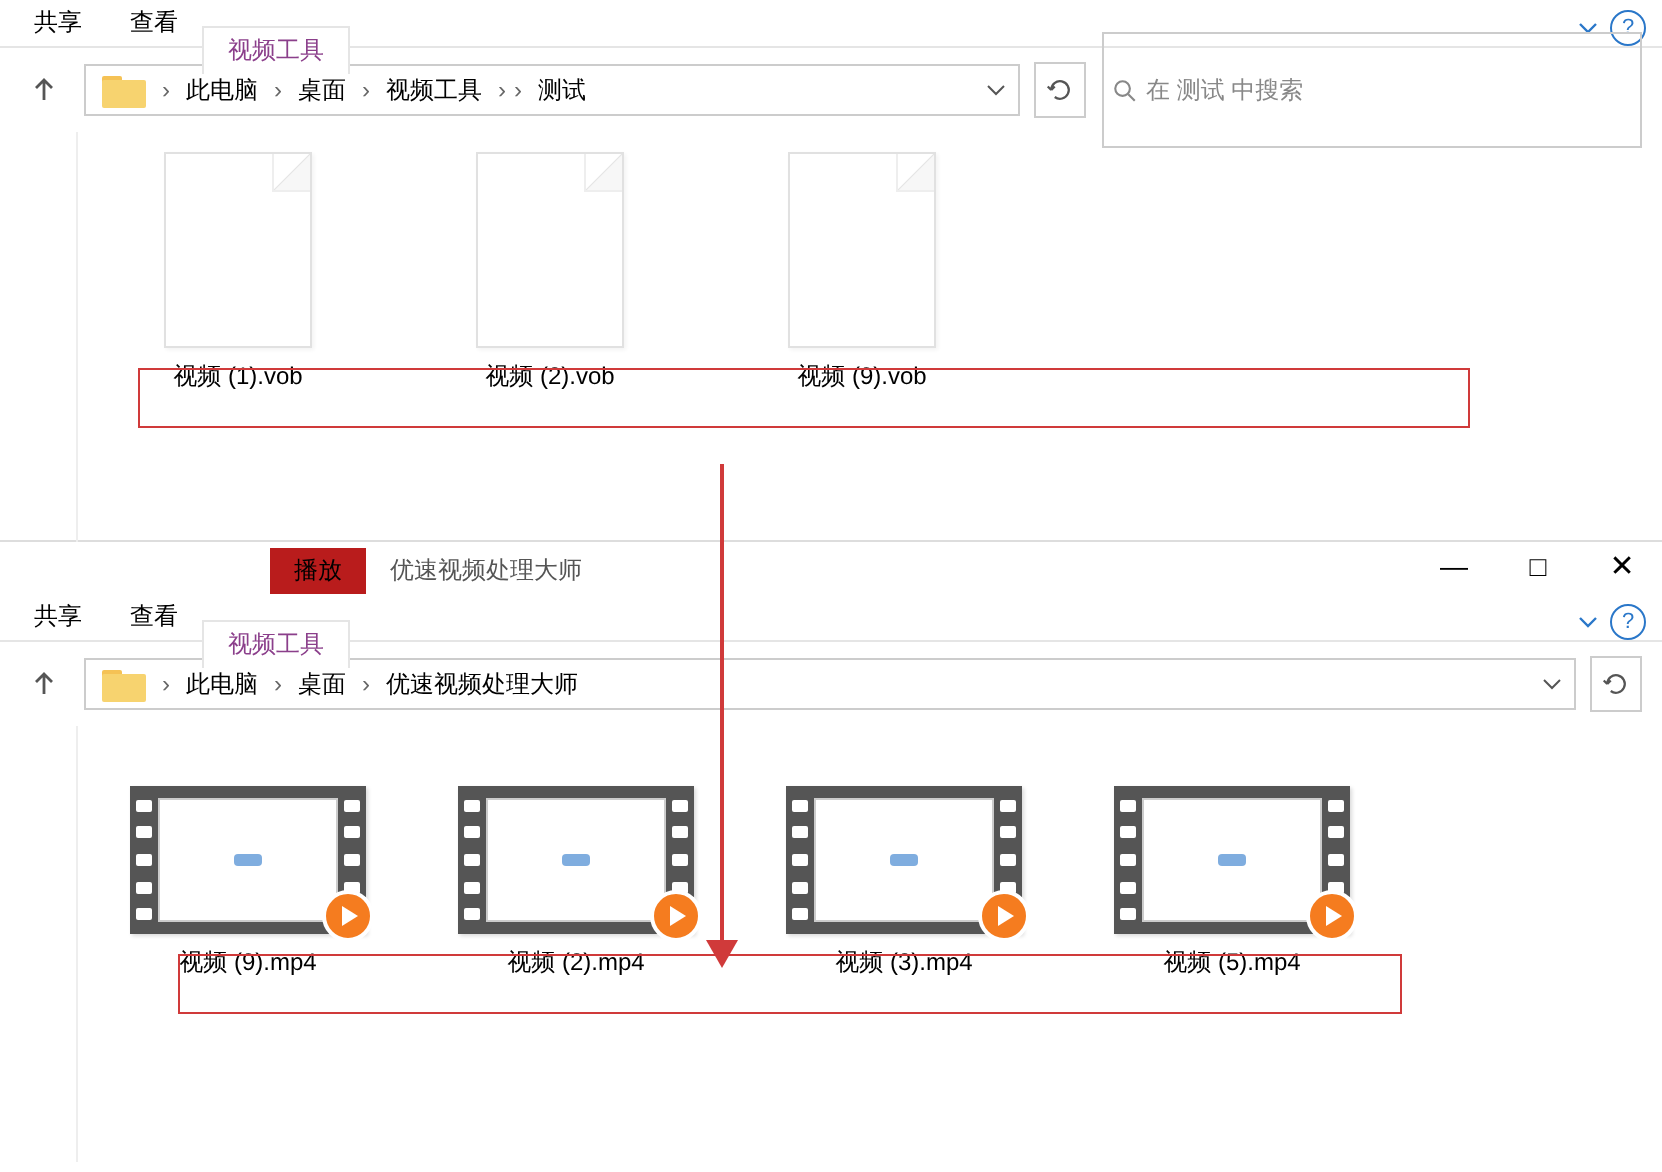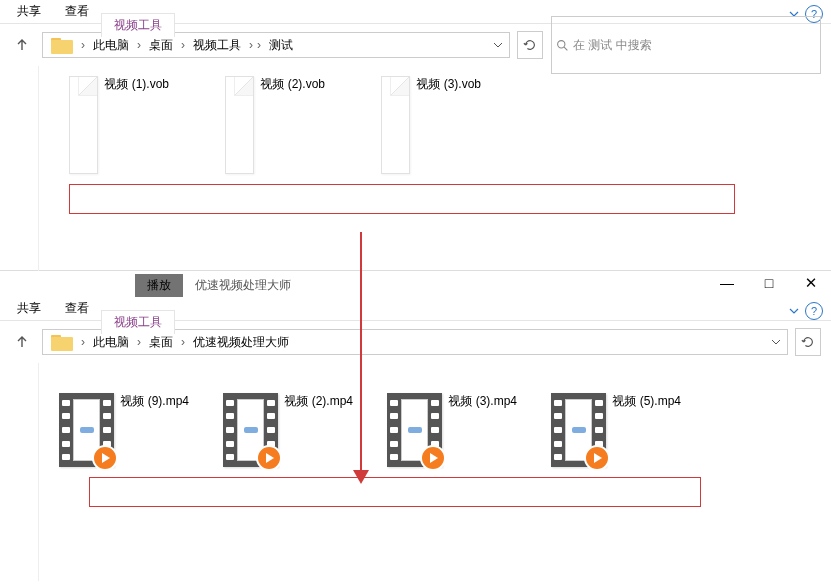--- a/index.html
+++ b/index.html
@@ -4,21 +4,21 @@
 <style>
   html,body{margin:0;padding:0;font-family:"Microsoft YaHei","Segoe UI",sans-serif;font-size:12px;color:#000;background:#fff}
   .window{position:relative;background:#fff}
   .win1{height:270px;border-bottom:1px solid #ddd}
   .win2{height:310px}
 
   
   .tabs{display:flex;align-items:flex-end;height:23px;border-bottom:1px solid #e5e5e5;padding-left:5px;gap:0}
   .tab{height:23px;line-height:23px;padding:0 12px;font-size:12px;cursor:default}
   .tab.active{background:#fff;border:1px solid #e5e5e5;border-bottom:none;position:relative;top:14px}
-  .tab.pink{background:#737373}
+  .tab.pink{background:#b91c1c}
   .tab.tool{color:#8b3f8b}
   .tabs-right{margin-left:auto;display:flex;align-items:center;padding-right:8px;gap:6px}
   .help-circle{width:16px;height:16px;border:1px solid #2a77c9;border-radius:50%;color:#2a77c9;display:flex;align-items:center;justify-content:center;font-size:11px}
 
   .wincontrols{position:absolute;top:2px;right:6px;display:flex;gap:14px}
   .wc{width:28px;height:20px;display:flex;align-items:center;justify-content:center;font-size:14px;font-family:Segoe UI,Arial;cursor:default}
   .wc.close{font-size:15px}
 
   
   .navrow{display:flex;align-items:center;height:34px;padding:4px 10px;gap:8px}
@@ -36,21 +36,21 @@
   .loc-refresh{width:24px;height:26px;border:1px solid #ccc;display:flex;align-items:center;justify-content:center;margin-left:-1px}
 
   .searchbox{width:260px;height:24px;border:1px solid #ccc;display:flex;align-items:center;padding:16px 4px;color:#888}
   .searchbox .sicon{margin-right:4px;display:flex}
 
   
   .content{display:flex;height:calc(100% - 62px)}
   .leftcol{width:38px;border-right:1px solid #eee}
   .files{flex:1;position:relative;padding:10px 30px}
   .filegrid{display:flex;gap:56px}
-  .file{width:100px;display:flex;flex-direction:row;gap:6px}
+  .file{width:100px;display:flex;flex-direction:column;align-items:center;gap:6px}
   .fname{font-size:12px;white-space:nowrap}
 
   
   .paper{width:72px;height:96px;background:#fff;border:1px solid #e1e1e1;position:relative;box-shadow:1px 1px 2px rgba(0,0,0,.05)}
   .paper::after{content:"";position:absolute;right:0;top:0;width:18px;height:18px;background:linear-gradient(135deg,#fff 0 48%,#e5e5e5 50%,#f7f7f7 52% 100%);border-left:1px solid #eee;border-bottom:1px solid #eee}
 
   
   .vthumb{width:118px;height:74px;background:#555;position:relative;box-shadow:1px 1px 2px rgba(0,0,0,.15)}
   .vthumb .screen{position:absolute;left:14px;right:14px;top:6px;bottom:6px;background:#fff;border:1px solid #ccc;display:flex;align-items:center;justify-content:center}
   .vthumb .screen .blob{width:14px;height:6px;background:#2a77c9;border-radius:2px;opacity:.6}
@@ -138,21 +138,21 @@
         <div class="file">
           <div class="paper"></div>
           <span class="fname">视频 (1).vob</span>
         </div>
         <div class="file">
           <div class="paper"></div>
           <span class="fname">视频 (2).vob</span>
         </div>
         <div class="file">
           <div class="paper"></div>
-          <span class="fname">视频 (3).vob</span>
+          <span class="fname">视频 (9).vob</span>
         </div>
       </div>
       <div class="redbox" style="left:30px;top:118px;width:664px;height:28px"></div>
     </div>
   </div>
 </div>
 
 <div class="window win2">
 
   <div class="wincontrols">

